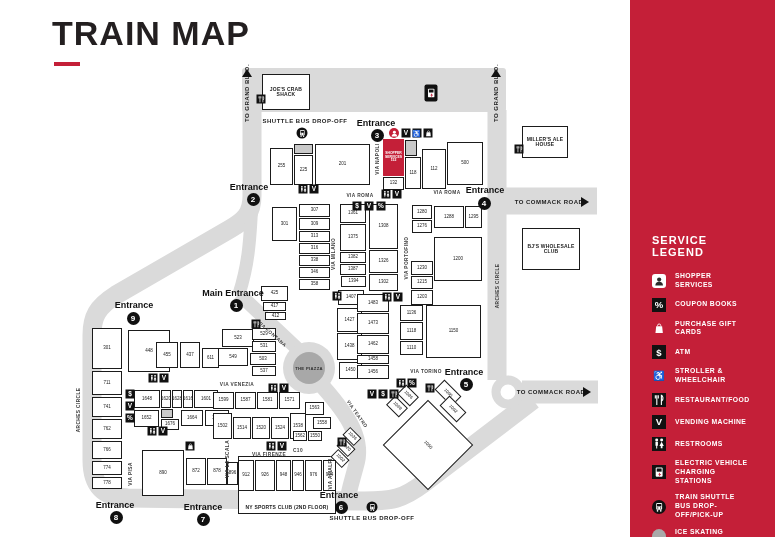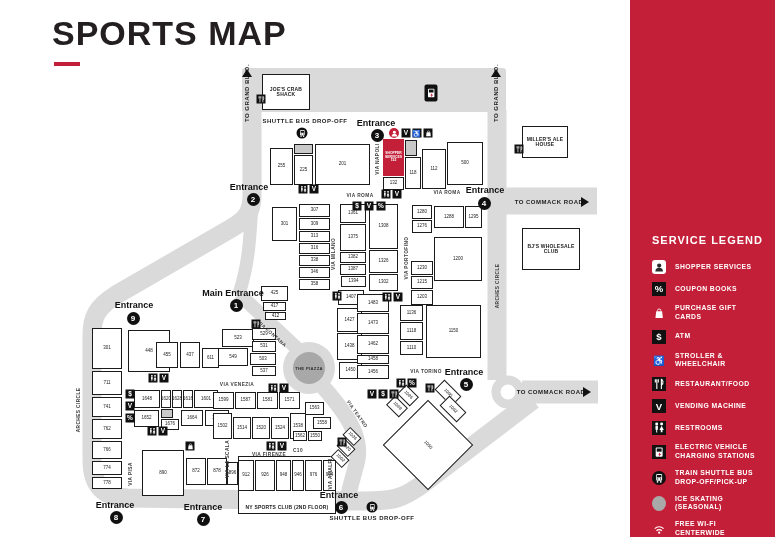--- a/index.html
+++ b/index.html
@@ -36,37 +36,37 @@
   .micon.ev{width:13px;height:17px;border-radius:2px;}
   .micon.arrow-up{width:0;height:0;background:none;border-left:5px solid transparent;
          border-right:5px solid transparent;border-bottom:8px solid #111;}
   .micon.arrow-right{width:0;height:0;background:none;border-top:5px solid transparent;
          border-bottom:5px solid transparent;border-left:8px solid #111;}
   #piazza{position:absolute;left:293px;top:352px;width:32px;height:32px;border-radius:50%;
          background:#a8a8a8;display:flex;align-items:center;justify-content:center;z-index:4;
          font-size:4.2px;font-weight:bold;color:#2e2e2e;text-align:center;letter-spacing:.3px;}
   
   #sidebar{position:absolute;left:630px;top:0;width:145px;height:537px;
-         background:var(--accent,#C41F38);box-sizing:border-box;padding:234px 10px 0 22px;}
+         background:var(--accent,#C41F38);box-sizing:border-box;padding:234px 26px 0 22px;}
   #legend-title{font-size:11px;font-weight:bold;color:#fff;letter-spacing:1px;}
   #legend-items{margin-top:14px;display:flex;flex-direction:column;gap:8px;}
   .lg-item{display:flex;align-items:center;gap:9px;min-height:14px;}
   .lg-icon{width:14px;height:14px;flex:0 0 14px;display:flex;align-items:center;justify-content:center;
          color:#fff;font-weight:bold;font-size:9.5px;line-height:1;}
   .lg-icon.boxed{background:#111;}
   .lg-icon.roundblk{background:#111;border-radius:50%;}
   .lg-icon.whitebox{background:#fff;border-radius:3px;}
   .lg-icon.graycircle{background:#a9a9a9;border-radius:50%;width:15px;height:15px;}
   .lg-label{font-size:6.8px;font-weight:bold;color:#fff;letter-spacing:.45px;line-height:1.3;max-width:100px;}
 </style>
 </head>
 <body>
 
 <div id="page">
-  <div id="title">SPORTS MAP</div>
+  <div id="title">TRAIN MAP</div>
   <div id="title-dash"></div>
 
   <div id="map">
     <svg id="roads" width="630" height="537" viewBox="0 0 630 537">
       <g fill="none" stroke="#DADADA">
         <rect x="242" y="68" width="264" height="44" rx="3" fill="#DADADA" stroke="none"></rect>
         <path d="M252,110 L252,196 C252,214 244,221 230,229 L116,295 C97,307 92,317 92,335 L92,460 C92,485 103,497 128,498 L356,501 C394,502 404,498 424,483 L533,400" stroke-width="19"></path>
         <path d="M497,110 L497,380" stroke-width="19"></path>
         <path d="M504,201 L597,201" stroke-width="27"></path>
         <path d="M522,392 L598,392" stroke-width="23"></path>

